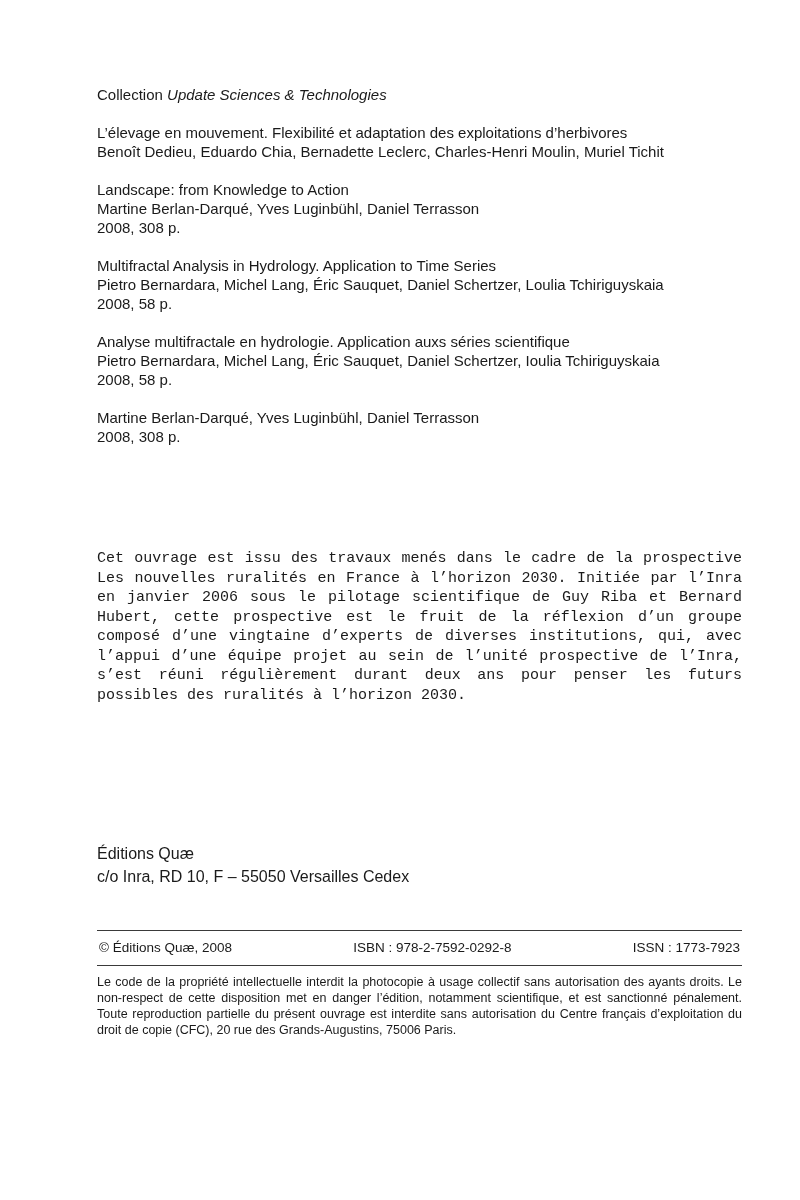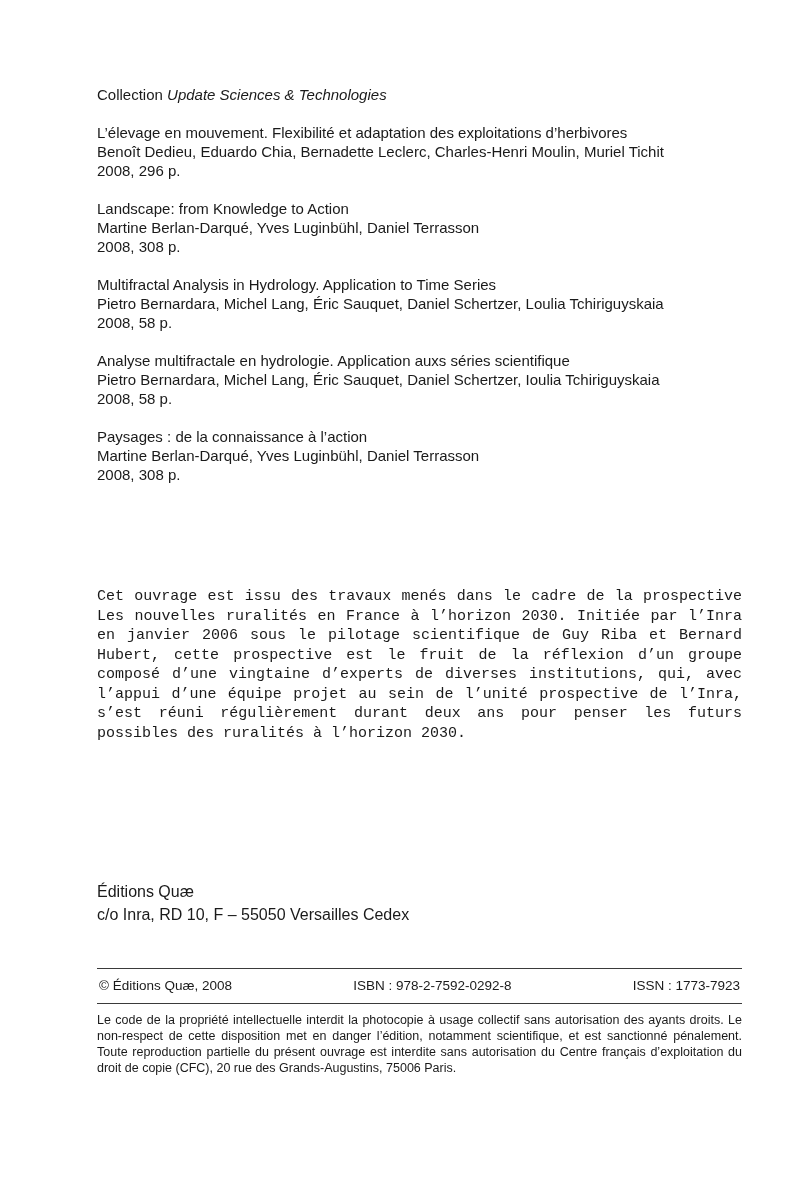--- a/index.html
+++ b/index.html
@@ -73,21 +73,20 @@
 
     <div class="collection-line">
       <span>Collection </span><span class="italic">Update Sciences &amp; Technologies</span>
     </div>
 
     <div class="book-list">
 
       <div class="book">
         <div>L’élevage en mouvement. Flexibilité et adaptation des exploitations d’herbivores</div>
         <div>Benoît Dedieu, Eduardo Chia, Bernadette Leclerc, Charles-Henri Moulin, Muriel Tichit</div>
-        <div>2008, 296 p.</div>
       </div>
 
       <div class="book">
         <div>Landscape: from Knowledge to Action</div>
         <div>Martine Berlan-Darqué, Yves Luginbühl, Daniel Terrasson</div>
         <div>2008, 308 p.</div>
       </div>
 
       <div class="book">
         <div>Multifractal Analysis in Hydrology. Application to Time Series</div>
@@ -95,21 +94,20 @@
         <div>2008, 58 p.</div>
       </div>
 
       <div class="book">
         <div>Analyse multifractale en hydrologie. Application auxs séries scientifique</div>
         <div>Pietro Bernardara, Michel Lang, Éric Sauquet, Daniel Schertzer, Ioulia Tchiriguyskaia</div>
         <div>2008, 58 p.</div>
       </div>
 
       <div class="book">
-        <div>Paysages : de la connaissance à l’action</div>
         <div>Martine Berlan-Darqué, Yves Luginbühl, Daniel Terrasson</div>
         <div>2008, 308 p.</div>
       </div>
 
     </div>
 
     <div class="prospective-paragraph">Cet ouvrage est issu des travaux menés dans le cadre de la prospective Les nouvelles ruralités en France à l’horizon 2030. Initiée par l’Inra en janvier 2006 sous le pilotage scientifique de Guy Riba et Bernard Hubert, cette prospective est le fruit de la réflexion d’un groupe composé d’une vingtaine d’experts de diverses institutions, qui, avec l’appui d’une équipe projet au sein de l’unité prospective de l’Inra, s’est réuni régulièrement durant deux ans pour penser les futurs possibles des ruralités à l’horizon 2030.</div>
 
     <div class="publisher-block">
       <div>Éditions Quæ</div>

